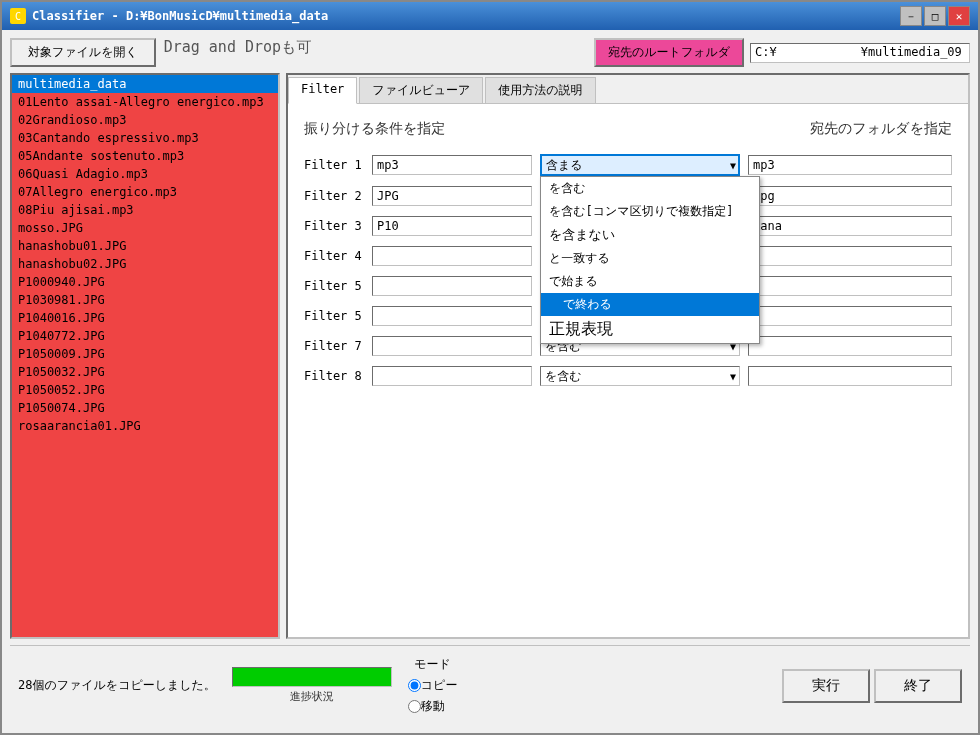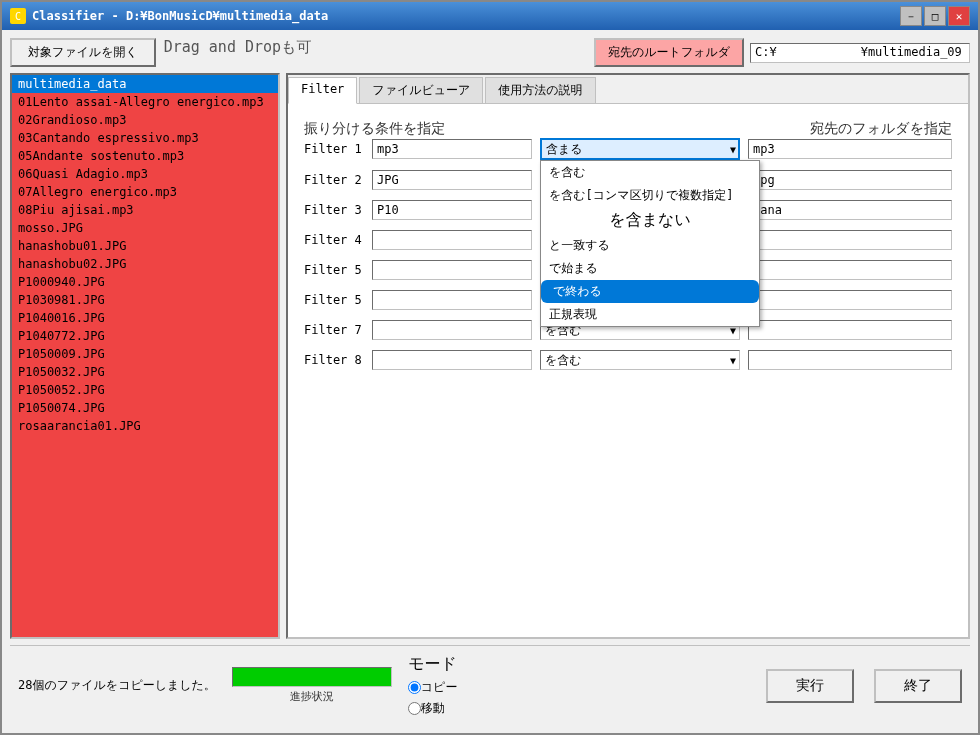--- a/index.html
+++ b/index.html
@@ -90,21 +90,21 @@
       color: #555;
       margin-left: 8px;
     }
     .dest-area {
       display: flex;
       align-items: center;
       gap: 6px;
     }
     .dest-btn {
       padding: 4px 12px;
-      background: #fca5a5;
+      background: #ec4899;
       border: 2px outset #c0c0c0;
       cursor: pointer;
       font-size: 12px;
       font-family: inherit;
     }
     .dest-input {
       width: 220px;
       padding: 2px 4px;
       border: 1px inset #c0c0c0;
       background: white;
@@ -167,20 +167,21 @@
       padding: 16px;
       display: flex;
       flex-direction: column;
       gap: 0;
       overflow-y: auto;
       flex: 1;
     }
     .filter-header {
       display: flex;
       justify-content: space-between;
+      margin-bottom: 16px;
     }
     .filter-section-title {
       font-size: 14px;
       color: #333;
     }
     .dest-section-title {
       font-size: 14px;
       color: #333;
     }
     .filter-row {
@@ -266,31 +267,31 @@
       font-size: 11px;
       color: #333;
     }
     .mode-section {
       display: flex;
       flex-direction: column;
       gap: 4px;
       align-items: flex-start;
     }
     .mode-title {
-      font-size: 16px;
+      font-size: 12px;
       text-align: center;
       width: 100%;
     }
     .radio-row {
       display: flex;
       align-items: center;
     }
     .action-buttons {
       display: flex;
-      gap: 20px;
+      gap: 4px;
       margin-left: auto;
     }
     .action-btn {
       padding: 6px 28px;
       background: #f0f0f0;
       border: 2px outset #c0c0c0;
       cursor: pointer;
       font-size: 14px;
       font-family: inherit;
     }
@@ -366,25 +367,25 @@
             <span class="filter-section-title">振り分ける条件を指定</span>
             <span class="dest-section-title">宛先のフォルダを指定</span>
           </div>
           <div class="filter-rows-container" id="filter-rows">
           <div class="filter-row">
                 <span class="filter-label">Filter 1</span>
                 <input type="text" class="filter-text-input" value="mp3" style="">
                 <div style="position: relative; width: 200px;"><input type="text" value="含まる" style="width: 200px; padding: 2px 4px; border: 2px solid rgb(0, 120, 215); background: rgb(221, 238, 255); font-family: inherit; font-size: 12px;"><span style="position: absolute; right: 4px; top: 50%; transform: translateY(-50%); font-size: 10px; pointer-events: none;">▼</span><div style="position: absolute; top: 100%; left: 0px; background: white; border: 1px solid rgb(136, 136, 136); z-index: 200; width: 220px; box-shadow: rgba(0, 0, 0, 0.3) 2px 2px 4px;">
                     <div style="padding: 3px 8px; cursor: pointer; font-size: 12px; font-family: inherit;">を含む</div>
                     <div style="padding: 3px 8px; cursor: pointer; font-size: 12px; font-family: inherit;">を含む[コンマ区切りで複数指定]</div>
-                    <div style="padding: 3px 8px; cursor: pointer; font-size: 16px; font-family: Liberation Mono, monospace; text-align: center;">を含まない</div>
+                    <div style="padding: 3px 8px; cursor: pointer; font-size: 13px; font-family: Liberation Mono, monospace;">を含まない</div>
                     <div style="padding: 3px 8px; cursor: pointer; font-size: 12px; font-family: inherit;">と一致する</div>
                     <div style="padding: 3px 8px; cursor: pointer; font-size: 12px; font-family: inherit;">で始まる</div>
-                    <div style="padding: 3px 12px; cursor: pointer; font-size: 12px; font-family: inherit; background: rgb(0, 120, 215); color: white; border-radius: 6px;">で終わる</div>
-                    <div style="padding: 3px 8px; cursor: pointer; font-size: 12px; font-family: Liberation Sans, sans-serif;">正規表現</div>
+                    <div style="padding: 3px 22px; cursor: pointer; font-size: 12px; font-family: inherit; background: rgb(0, 120, 215); color: white;">で終わる</div>
+                    <div style="padding: 3px 8px; cursor: pointer; font-size: 16px; font-family: Liberation Sans, sans-serif;">正規表現</div>
                   </div></div>
                 <input type="text" class="dest-folder-input" value="mp3" style="">
               </div>
               <div class="filter-row">
                 <span class="filter-label">Filter 2</span>
                 <input type="text" class="filter-text-input" value="JPG" style="">
                 <div class="filter-select-wrapper"><select class="filter-select"><option value="を含む">を含む</option><option value="を含む[コンマ区切りで複数指定]">を含む[コンマ区切りで複数指定]</option><option value="を含まない">を含まない</option><option value="と一致する">と一致する</option><option value="で始まる">で始まる</option><option value="で終わる">で終わる</option><option value="正規表現">正規表現</option></select><span class="select-arrow">▼</span></div>
                 <input type="text" class="dest-folder-input" value="jpg" style="">
               </div>
               <div class="filter-row">

